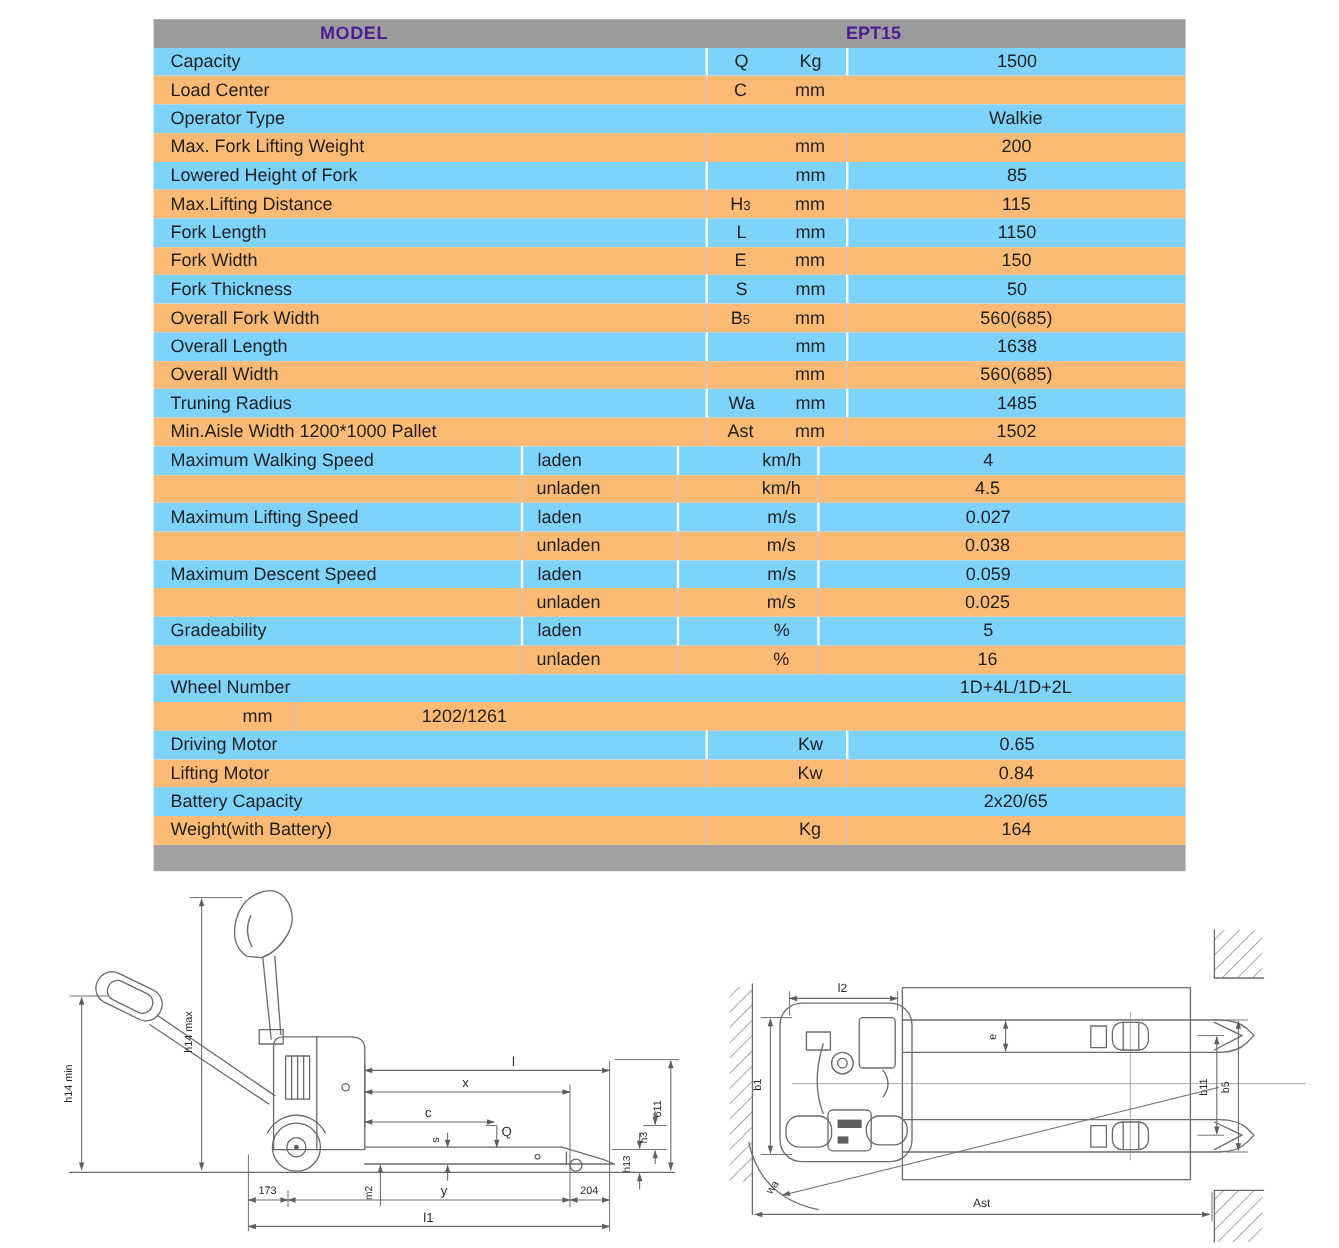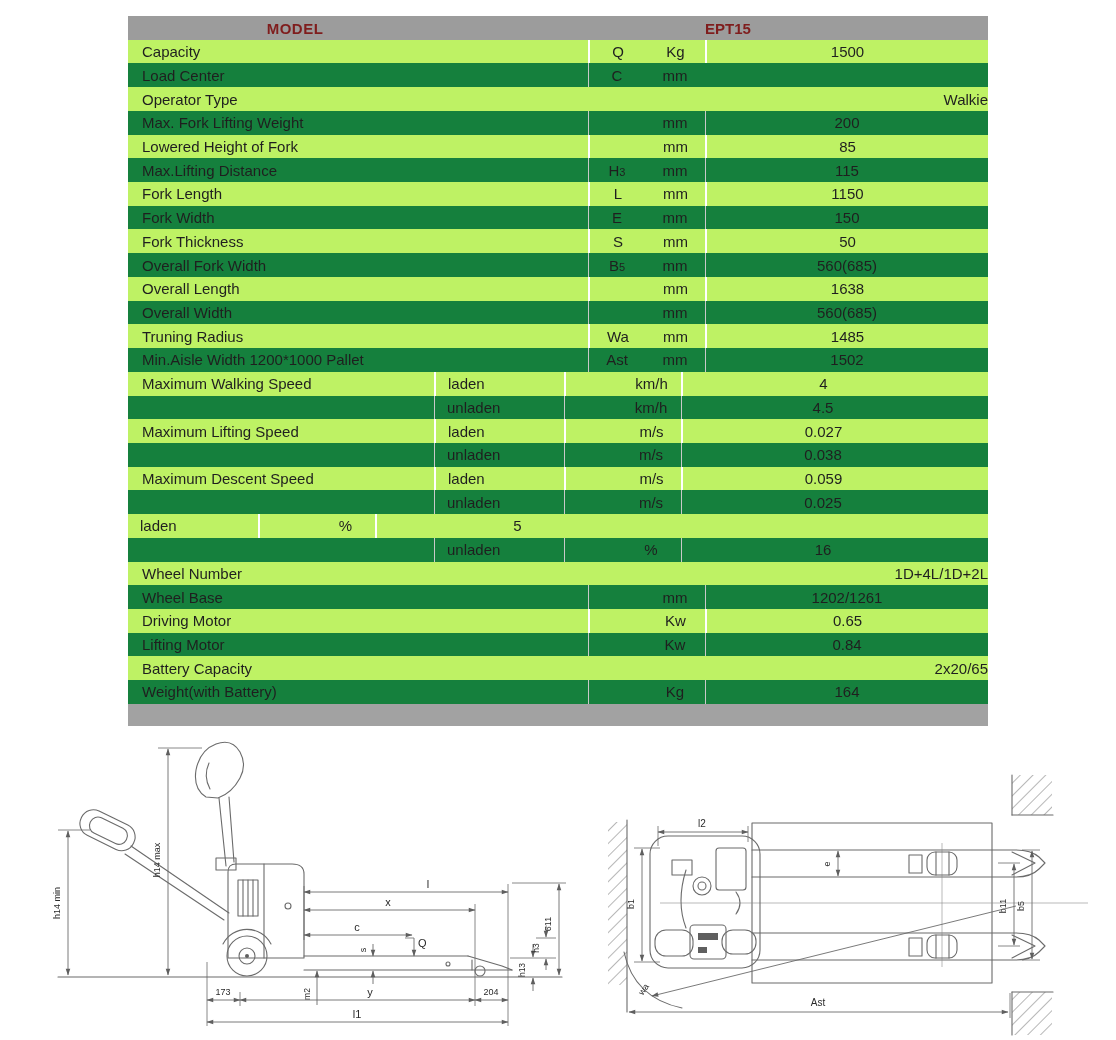--- a/index.html
+++ b/index.html
@@ -1,41 +1,41 @@
 <!DOCTYPE html>
 <html><head>
 <meta charset="utf-8">
 <style>
   html,body{margin:0;padding:0;background:#fff}
   body{width:1116px;height:1040px;position:relative;overflow:hidden;
        font-family:"Liberation Sans",sans-serif;color:#1f1f1f}
 
   
   #spec{position:absolute;left:128px;top:16px;width:860px;font-size:15px;line-height:1}
-  #thead{height:23.72px;background:#9c9c9c;position:relative;color:#7f1d1d;font-weight:bold}
+  #thead{height:23.72px;background:#9c9c9c;position:relative;color:#4c1d95;font-weight:bold}
   #thead span{position:absolute;top:50%;transform:translateY(-50%)}
   #thead .hm{left:0;width:334px;text-align:center;letter-spacing:.5px}
   #thead .hv{left:577px;width:283px;text-align:left}
   .trow{display:flex;height:23.72px;align-items:stretch;position:relative}
-  .trow.g{background:#bef264}
-  .trow.w{background:#15803d}
+  .trow.g{background:#7dd3fc}
+  .trow.w{background:#fdba74}
   .c{height:100%;display:flex;align-items:center;box-sizing:border-box}
   .g .c + .c{border-left:2px solid #fff}
   .w .c + .c{border-left:1px solid #c9c9c9}
   .name{padding-left:14px}
   .w460{width:460px}
   .w315{width:306px}
   .subc{width:130px;padding-left:12px}
   .symunit{width:117px}
   .sym{width:56px;display:flex;justify-content:center;align-items:baseline}
   .sym sub{font-size:11px;line-height:0}
   .unit{flex:1;text-align:center;display:block}
   .val{width:283px;justify-content:center}
   .merged .cl{position:absolute;left:14px;top:50%;transform:translateY(-50%)}
-  .merged .cmv{position:absolute;left:577px;width:283px;text-align:right;top:50%;transform:translateY(-50%)}
+  .merged .cmv{position:absolute;left:577px;width:283px;text-align:center;top:50%;transform:translateY(-50%)}
   #tfoot{height:22px;background:#a2a2a2}
 
   
   #draw{position:absolute;left:0;top:0}
   .art{stroke:#6b6b6b;stroke-width:1.1;fill:none;stroke-linejoin:round;stroke-linecap:round}
   .artf{fill:#5f5f5f;stroke:none}
   .dim{stroke:#6b6b6b;stroke-width:.9;fill:none;
        marker-start:url(#mA);marker-end:url(#mA)}
   .dimE{stroke:#6b6b6b;stroke-width:.9;fill:none;marker-end:url(#mA)}
   .ext{stroke:#6b6b6b;stroke-width:.8;fill:none}
@@ -350,20 +350,23 @@
             <span></span>
             <sub></sub>
           </span>
           <span class="unit">m/s</span>
         </div>
         <div class="c val">
           <span>0.025</span>
         </div>
       </div>
       <div class="trow g">
+        <div class="c name w315">
+          <span>Gradeability</span>
+        </div>
         <div class="c subc">
           <span>laden</span>
         </div>
         <div class="c symunit">
           <span class="sym">
             <span></span>
             <sub></sub>
           </span>
           <span class="unit">%</span>
         </div>
@@ -387,23 +390,20 @@
         </div>
         <div class="c val">
           <span>16</span>
         </div>
       </div>
       <div class="trow g merged">
         <span class="cl">Wheel Number</span>
         <span class="cmv">1D+4L/1D+2L</span>
       </div>
       <div class="trow w">
-        <div class="c name w460">
-          <span>Wheel Base</span>
-        </div>
         <div class="c symunit">
           <span class="sym">
             <span></span>
             <sub></sub>
           </span>
           <span class="unit">mm</span>
         </div>
         <div class="c val">
           <span>1202/1261</span>
         </div>

